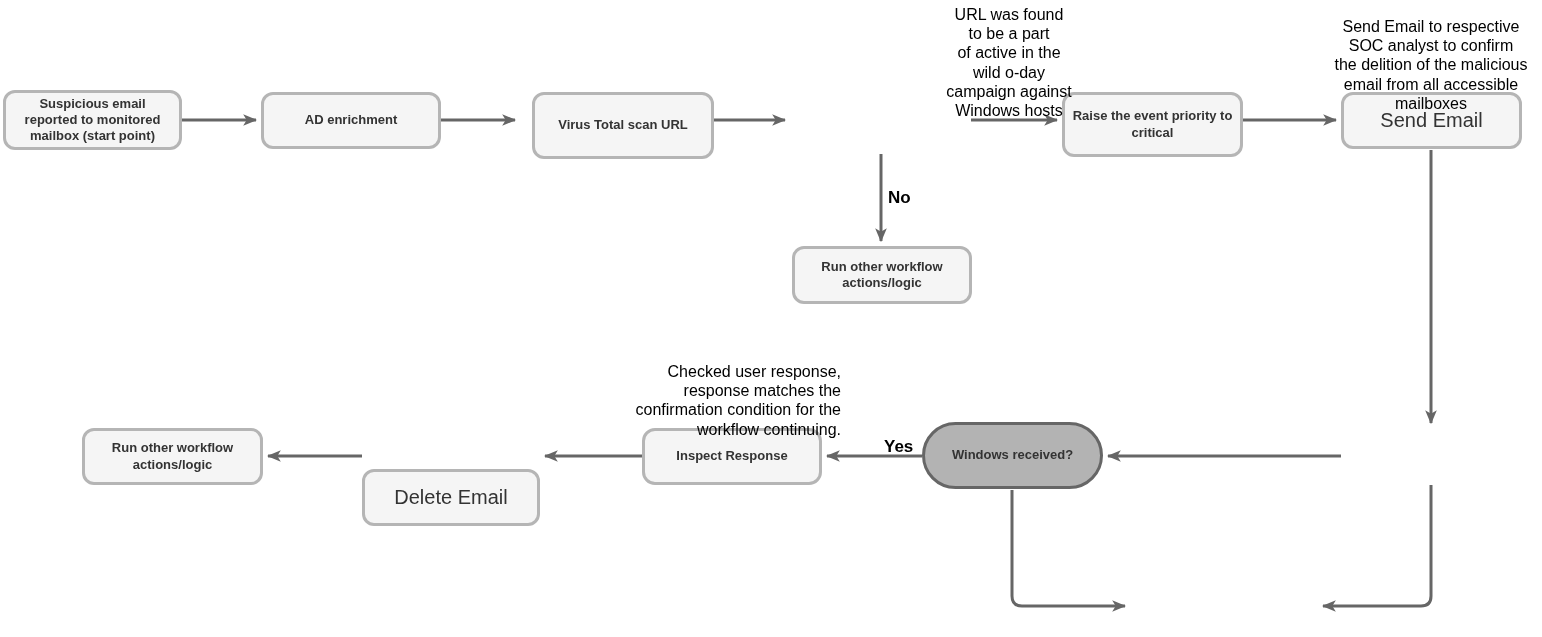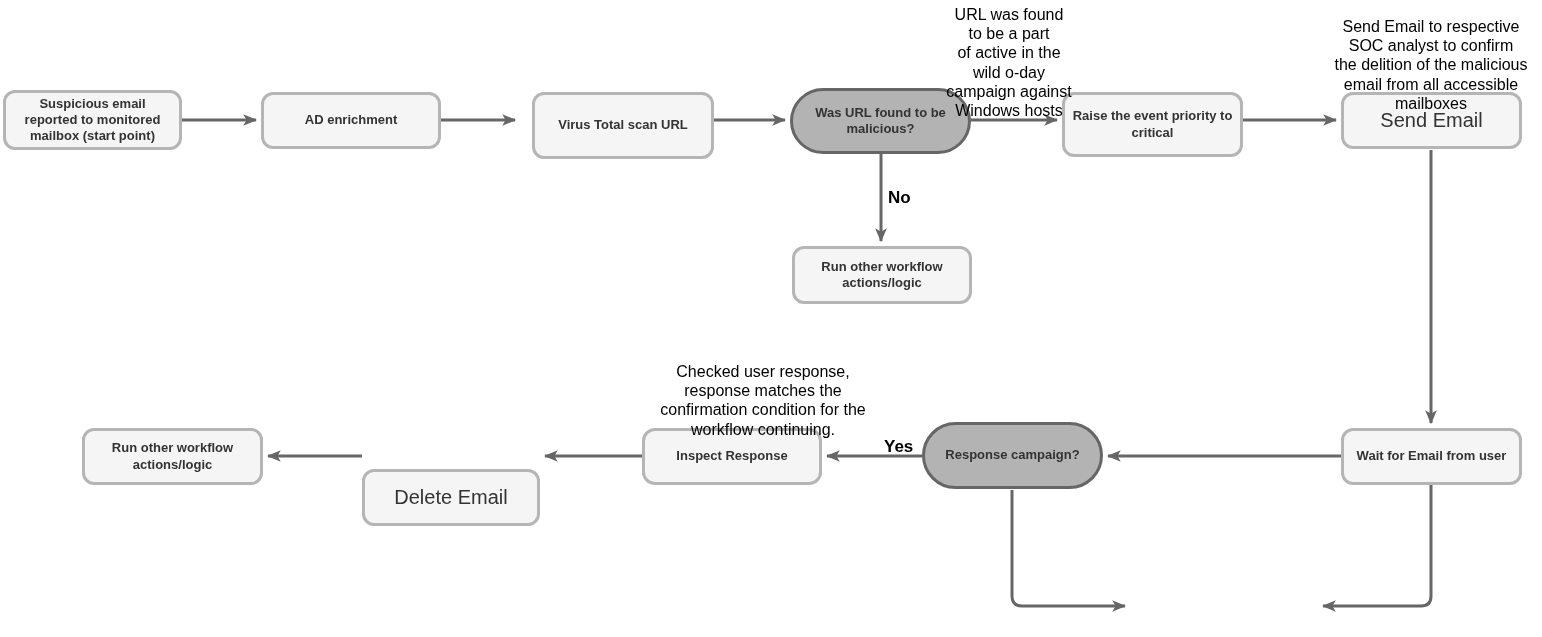--- a/index.html
+++ b/index.html
@@ -35,21 +35,21 @@
   .n-runother1{left:792px;top:246px;width:180px;height:58px;}
   .n-runother2{left:82px;top:428px;width:181px;height:57px;}
   .n-delete{left:362px;top:428px;width:178px;height:57px;margin-top:41px;}
   .n-inspect{left:642px;top:428px;width:180px;height:57px;border-radius:13px;}
   .n-dec2{left:922px;top:422px;width:181px;height:67px;}
   .n-wait{left:1341px;top:428px;width:181px;height:57px;}
   .n-timeout{left:1130px;top:578px;width:183px;height:57px;}
   
   .a-zeroday{left:929px;top:5px;width:160px;}
   .a-sendnote{left:1314px;top:17px;width:234px;}
-  .a-respnote{left:653px;top:362px;width:220px;}
+  .a-respnote{left:621px;top:362px;width:220px;text-align:right;}
   .l-no{left:888px;top:189px;}
   .l-yes{left:884px;top:438px;}
 </style>
 </head>
 <body>
 
 <div class="canvas">
 
   <svg class="edges" width="1542" height="637" viewBox="0 0 1542 637" xmlns="http://www.w3.org/2000/svg">
     <defs>
@@ -72,33 +72,30 @@
       <path d="M1012,490 L1012,596 Q1012,606 1022,606 L1125,606" marker-end="url(#arrow)"></path>
       <path d="M1431,485 L1431,596 Q1431,606 1421,606 L1323,606" marker-end="url(#arrow)"></path>
     </g>
   </svg>
 
   <div class="node n-start">Suspicious email
 reported to monitored
 mailbox (start point)</div>
   <div class="node n-ad">AD enrichment</div>
   <div class="node n-vt">Virus Total scan URL</div>
-  <div class="node decision n-dec1">Was URL found to be
-malicious?</div>
   <div class="node n-raise">Raise the event priority to
 critical</div>
   <div class="node big n-send">Send Email</div>
   <div class="node n-runother1">Run other workflow
 actions/logic</div>
   <div class="node n-runother2">Run other workflow
 actions/logic</div>
   <div class="node big n-delete">Delete Email</div>
   <div class="node n-inspect">Inspect Response</div>
-  <div class="node decision n-dec2">Response campaign?</div>
-  <div class="node n-wait">Wait for Email from user</div>
+  <div class="node decision n-dec2">Windows received?</div>
 
   <div class="annotation a-zeroday">URL was found
 to be a part
 of active in the
 wild o-day
 campaign against
 Windows hosts</div>
   <div class="annotation a-sendnote">Send Email to respective
 SOC analyst to confirm
 the delition of the malicious

